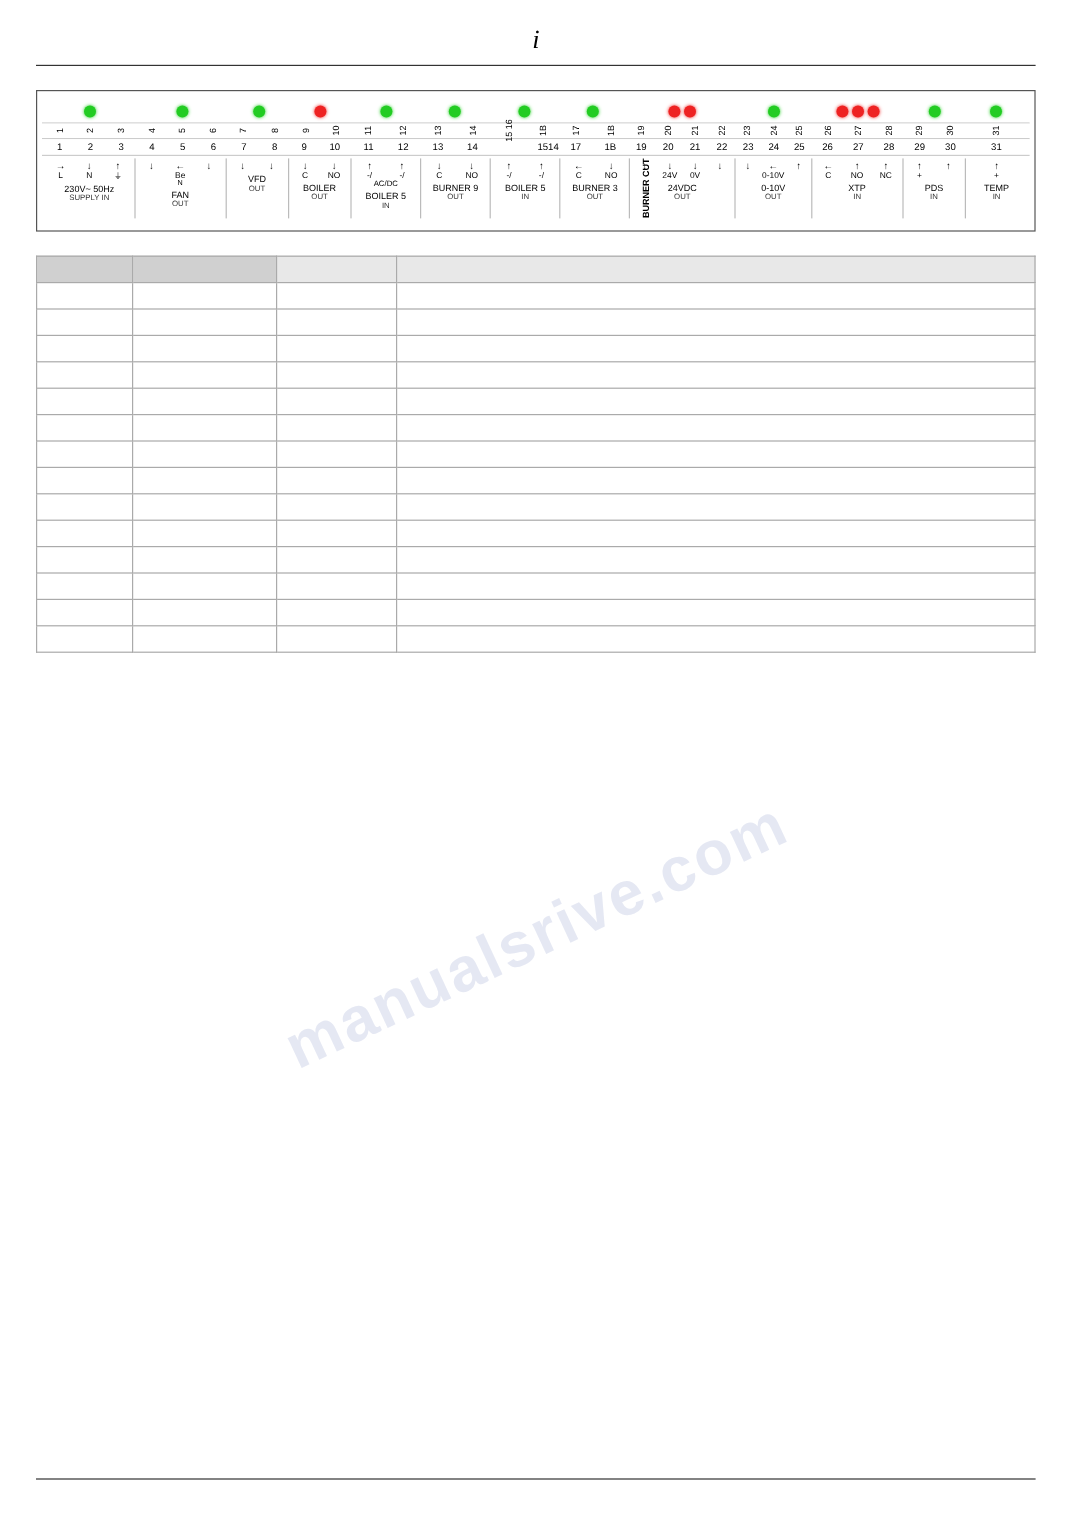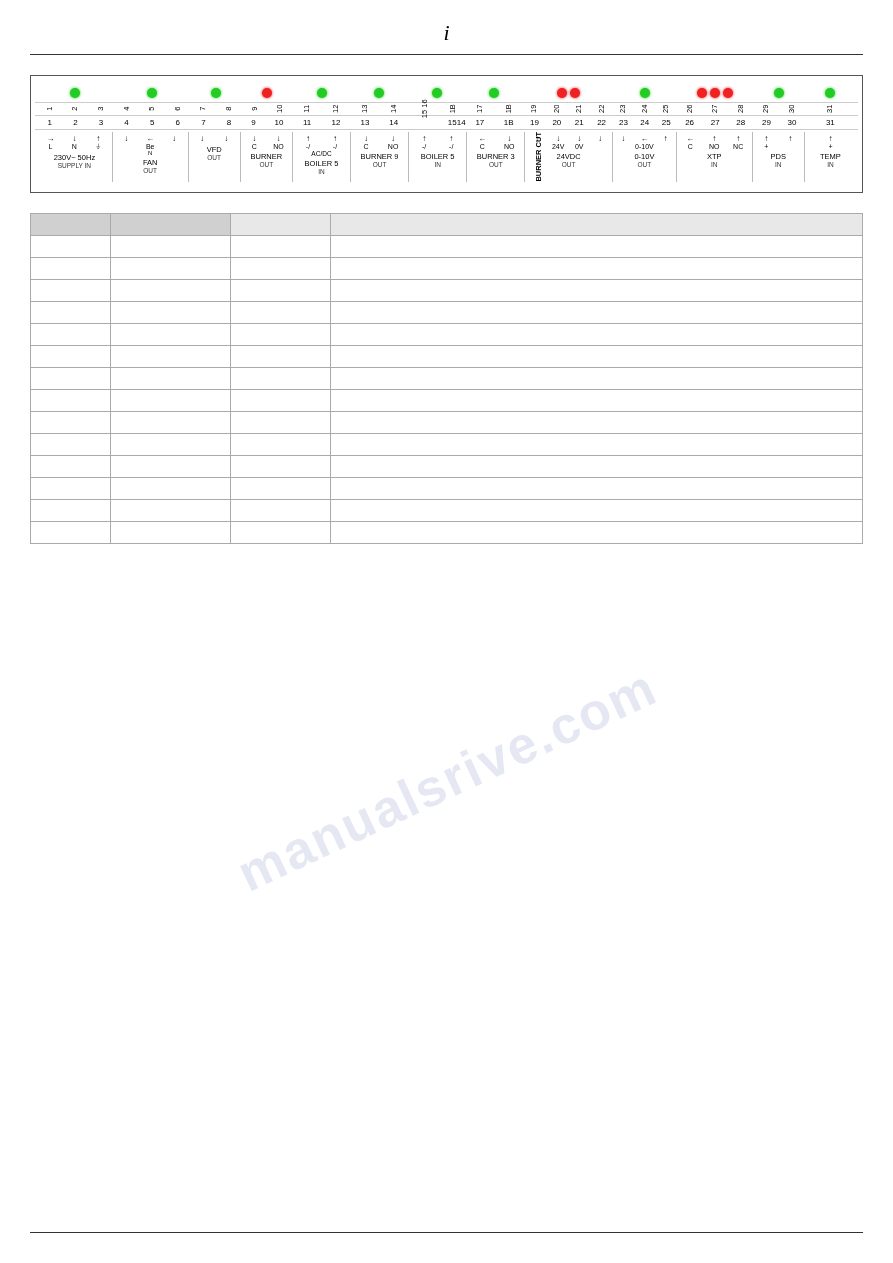--- a/index.html
+++ b/index.html
@@ -453,21 +453,21 @@
         <div class="sig-pins">
           <div class="signal-box">
             <span>↓</span>
             <span style="font-size:7px;">C</span>
           </div>
           <div class="signal-box">
             <span>↓</span>
             <span style="font-size:7px;">NO</span>
           </div>
         </div>
-        <div class="sig-label">BURNER</div>
+        <div class="sig-label">BOILER</div>
         <div class="sig-sublabel">OUT</div>
       </div>
 
       <div class="sig-group" style="flex:0.9;">
         <div class="sig-pins">
           <div class="signal-box">
             <span>↑</span>
             <span style="font-size:7px;">-/</span>
           </div>
           <div class="signal-box">

